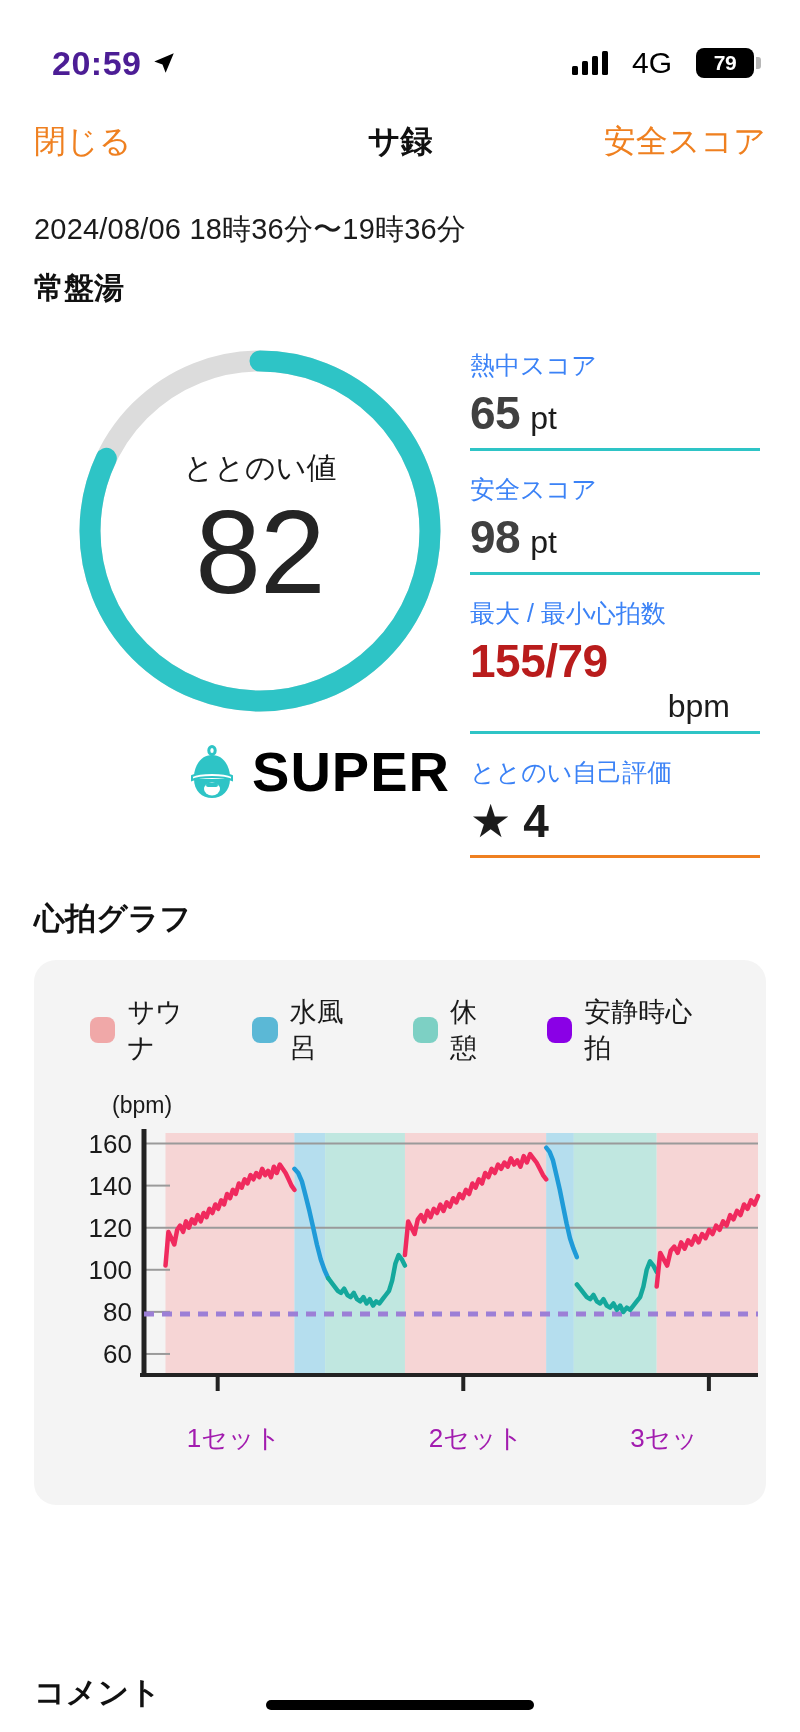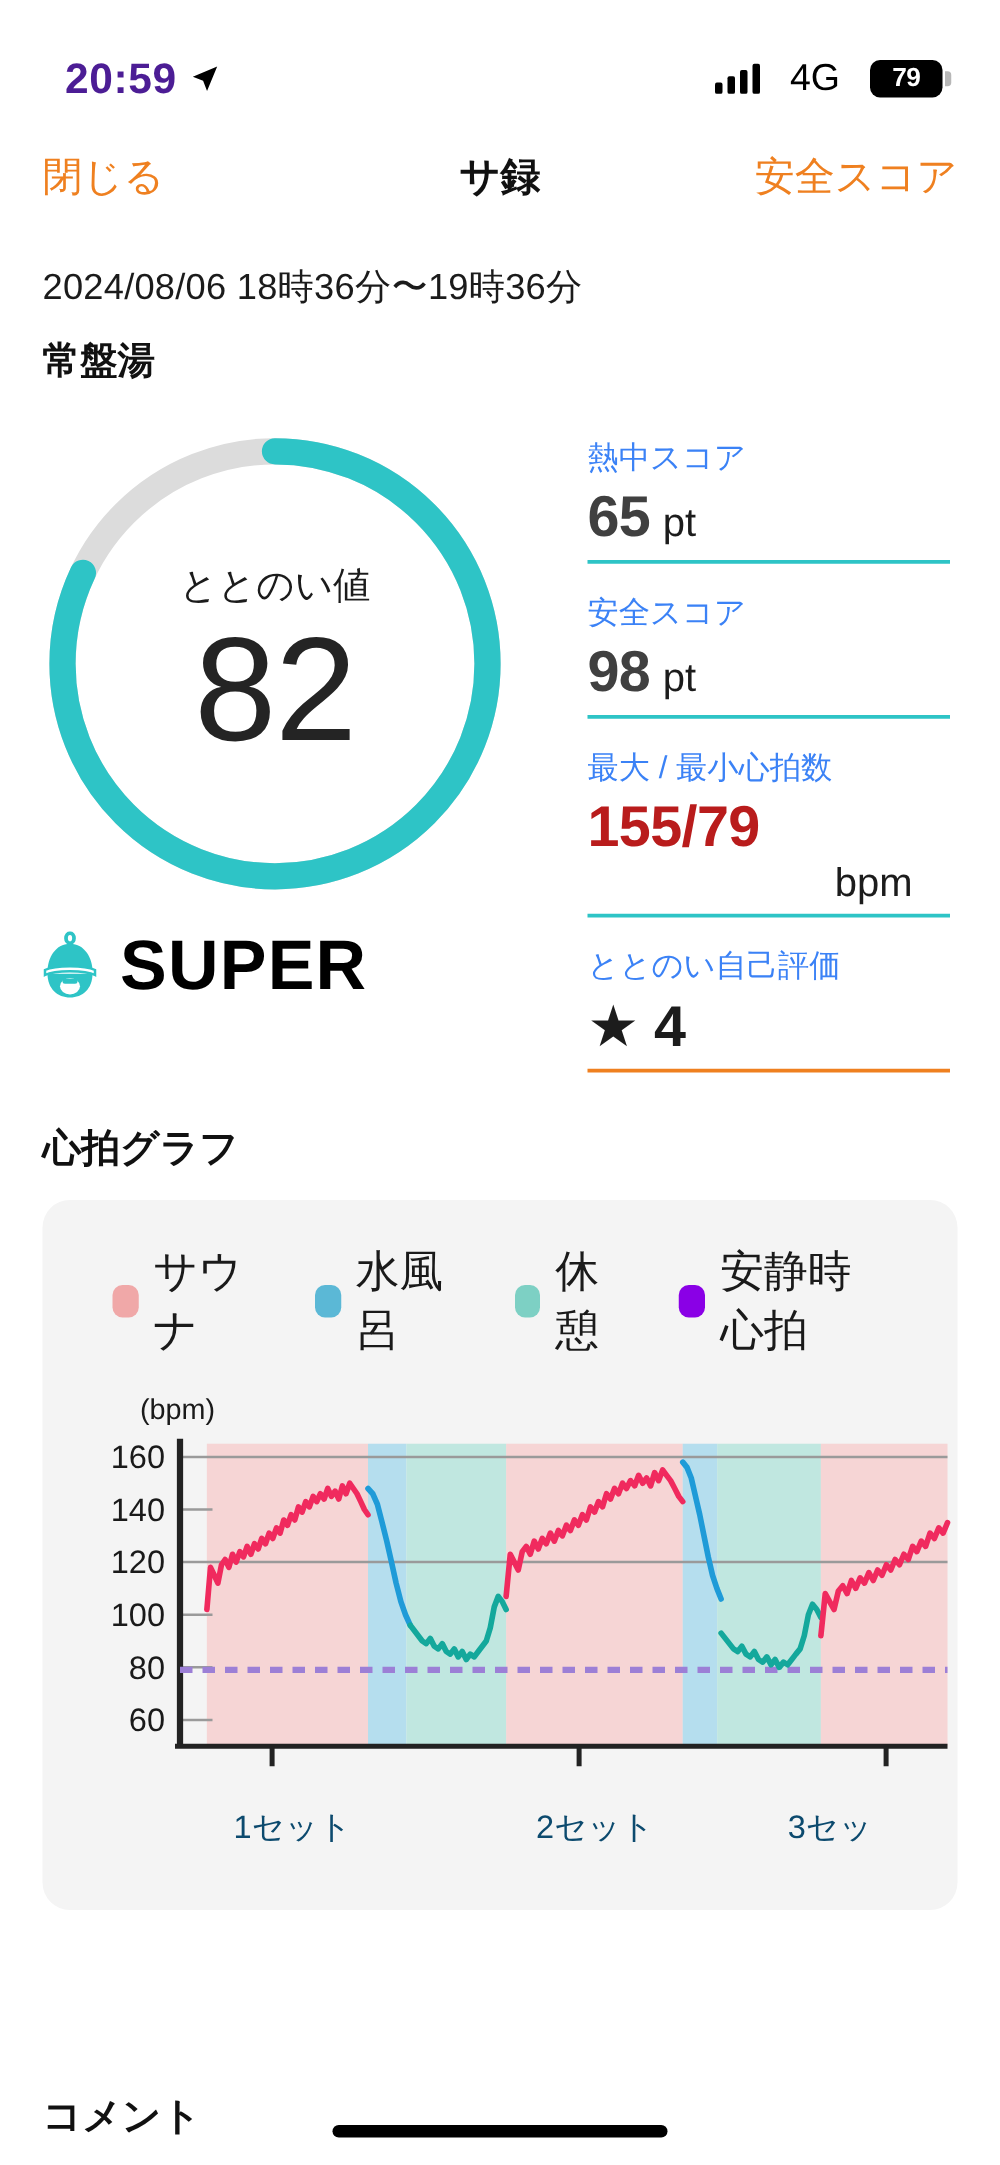--- a/index.html
+++ b/index.html
@@ -42,21 +42,21 @@
                font-size: 32px; font-weight: 700; color:#111; pointer-events:none;}
   .nav-right { margin-left:auto; }
 
   
   .info { padding: 22px 34px 0 34px; }
   .info-date { font-size: 29px; color: #1b1b1b; letter-spacing: .2px; }
   .info-place { font-size: 30px; font-weight: 700; color:#111; margin-top: 18px; }
 
   
   .summary { display: flex; padding: 32px 30px 0 30px; }
-  .gauge-col { width: 420px; display:flex; flex-direction:column; align-items:flex-start; }
+  .gauge-col { width: 420px; display:flex; flex-direction:column; align-items:flex-end; }
   .gauge-wrap { position: relative; width: 380px; height: 380px; }
   .gauge-wrap svg { display:block; }
   .gauge-center {
     position:absolute; inset:0; display:flex; flex-direction:column;
     align-items:center; justify-content:center;
   }
   .gauge-label { font-size: 30px; color: #1b1b1b; font-weight: 500; margin-bottom: 2px; }
   .gauge-value { font-size: 118px; font-weight: 400; color:#242424; line-height: 1.05; letter-spacing:-1px; }
   .rank-row { display:flex; align-items:center; gap: 14px; margin-top: 18px; }
   .rank-text { font-size: 56px; font-weight: 600; letter-spacing: 1px; }
@@ -79,25 +79,25 @@
   
   .section-title { font-size: 31px; font-weight: 700; color:#111; padding: 18px 34px 0 34px; }
   .chart-card {
     margin: 20px 34px 0 34px; background: #f4f4f4; border-radius: 22px;
     padding: 34px 22px 30px 22px;
   }
   .legend { display:flex; align-items:center; padding: 0 22px 0 34px; }
   .legend-item { display:flex; align-items:center; gap: 12px; margin-right: 44px; }
   .legend-item.right { margin-left: auto; margin-right: 6px; }
   .swatch { width: 26px; height: 26px; border-radius: 8px; display:block; }
-  .legend-text { font-size: 35px; color:#1a1a1a; }
+  .legend-text { font-size: 27px; color:#1a1a1a; }
   .bpm-label { font-size: 23px; color:#1a1a1a; padding: 26px 0 0 56px; }
   .plot { position: relative; margin-top: 4px; }
   .xlabels { position: relative; height: 58px; }
-  .xlabels span { position:absolute; font-size: 26px; color:#0c4a6e; transform: translateX(-50%); }
+  .xlabels span { position:absolute; font-size: 26px; color:#a21caf; transform: translateX(-50%); }
 
   
   .comment-title { position:absolute; left: 34px; bottom: 18px; font-size: 31px; font-weight:700; color:#111; }
   .home-indicator { position:absolute; left:50%; transform:translateX(-50%); bottom: 22px;
                     width: 268px; height: 10px; border-radius: 5px; background:#000; }
 </style>
 </head>
 <body>
 
 <div class="statusbar">

